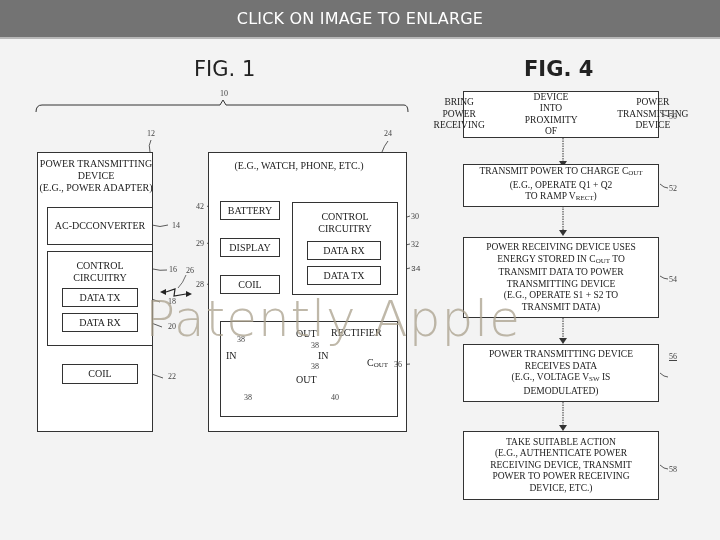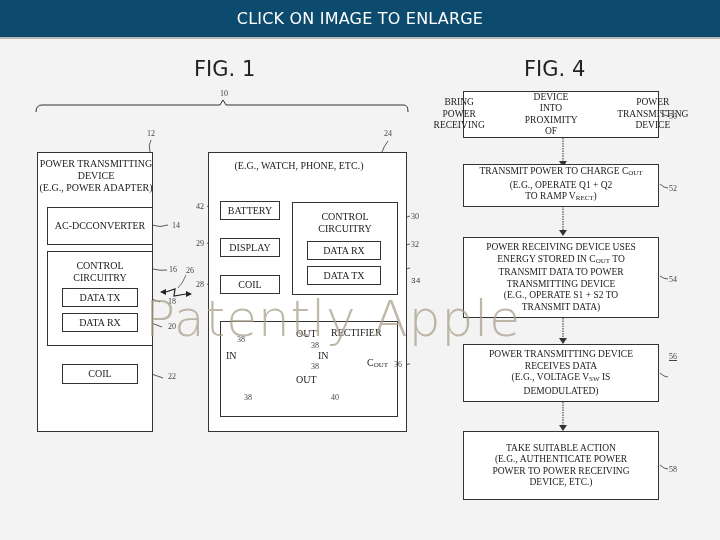--- a/index.html
+++ b/index.html
@@ -1,35 +1,35 @@
 <!DOCTYPE html>
 <html><head>
 <meta charset="utf-8">
 <style>
   html, body { margin:0; padding:0; }
   body { width:720px; height:540px; background:#f3f3f3; position:relative; overflow:hidden; font-family:"DejaVu Serif", serif; }
-  .topbar { position:absolute; left:0; top:0; width:720px; height:37px; background:#0c4a6e; border-bottom:2px solid #b8b8b8; color:#fff; font-family:"DejaVu Sans", sans-serif; font-size:16px; display:flex; align-items:center; justify-content:center; letter-spacing:0.2px; cursor:pointer; }
+  .topbar { position:absolute; left:0; top:0; width:720px; height:37px; background:#737373; border-bottom:2px solid #b8b8b8; color:#fff; font-family:"DejaVu Sans", sans-serif; font-size:16px; display:flex; align-items:center; justify-content:center; letter-spacing:0.2px; cursor:pointer; }
   .fig-title { position:absolute; font-family:"DejaVu Sans", sans-serif; font-size:21px; color:#222; font-weight:normal; }
   .box { position:absolute; border:1.5px solid #333; background:#fff; box-sizing:border-box; }
   .txt { position:absolute; font-family:"Liberation Serif", serif; font-size:10px; color:#222; text-align:center; line-height:12px; }
   .lbl { position:absolute; font-family:"Liberation Serif", serif; font-size:8px; color:#444; }
   .ctext { font-family:"Liberation Serif", serif; font-size:10px; color:#222; line-height:12px; text-align:center; display:flex; align-items:center; justify-content:center; height:100%; width:100%; box-sizing:border-box; padding:0 4px; }
   .flow { position:absolute; left:463px; width:196px; border:1.5px solid #333; background:#fff; box-sizing:border-box; }
   .flow .ctext { font-size:9.5px; line-height:11.5px; }
   sub { font-size:7px; vertical-align:-1px; }
   .watermark { position:absolute; left:145px; top:290px; font-family:"DejaVu Sans", sans-serif; font-size:50px; color:rgba(170,160,140,0.75); letter-spacing:1px; pointer-events:none; white-space:nowrap; font-weight:200; }
   svg { position:absolute; left:0; top:0; }
 </style>
 </head>
 <body>
 
 <div class="topbar">CLICK ON IMAGE TO ENLARGE</div>
 
 <div class="fig-title" style="left:194px; top:57px;">FIG. 1</div>
-<div class="fig-title" style="left:524px; top:57px;">FIG. 4</div>
+<div class="fig-title" style="left:524px; top:57px;font-weight:bold;">FIG. 4</div>
 
 <svg width="720" height="540">
 
   <path d="M36,112 Q36,105 42,105 L220,105 L223,100 L226,105 L404,105 Q408,105 408,112" fill="none" stroke="#333" stroke-width="1"></path>
 
   <path d="M150,152 Q148,145 151,140" fill="none" stroke="#333" stroke-width="0.8"></path>
 
   <path d="M382,152 Q384,146 388,141" fill="none" stroke="#333" stroke-width="0.8"></path>
 
   <path d="M152,225 Q160,228 168,225" fill="none" stroke="#333" stroke-width="0.8"></path>
@@ -165,21 +165,21 @@
   </div>
 </div>
 <div class="lbl" style="left:411px; top:212px;">30</div>
 <div class="box" style="left:307px; top:241px; width:74px; height:19px;">
   <div class="ctext">DATA RX</div>
 </div>
 <div class="lbl" style="left:411px; top:240px;">32</div>
 <div class="box" style="left:307px; top:266px; width:74px; height:19px;">
   <div class="ctext">DATA TX</div>
 </div>
-<div class="lbl" style="left:411px; top:276px;font-family:Liberation Mono, monospace;">34</div>
+<div class="lbl" style="left:411px; top:264px;font-family:Liberation Mono, monospace;">34</div>
 
 <div class="box" style="left:220px; top:321px; width:178px; height:96px; background:transparent;">
   <div class="txt" style="left:110px; top:5px;">RECTIFIER</div>
 </div>
 <div class="lbl" style="left:394px; top:360px;">36</div>
 <div class="txt" style="left:226px; top:350px;">IN</div>
 <div class="txt" style="left:318px; top:350px;">IN</div>
 <div class="txt" style="left:296px; top:328px;">OUT</div>
 <div class="txt" style="left:296px; top:374px;">OUT</div>
 <div class="lbl" style="left:237px; top:335px;">38</div>
@@ -226,19 +226,20 @@
     <div><span>(E.G., VOLTAGE V</span><sub>SW</sub><span> IS</span></div>
     <div>DEMODULATED)</div>
   </div>
 </div>
 <div class="lbl" style="left:669px; top:352px;text-decoration:underline;">56</div>
 
 <div class="flow" style="top:431px; height:69px;">
   <div class="ctext" style="flex-direction:column;">
     <div>TAKE SUITABLE ACTION</div>
     <div>(E.G., AUTHENTICATE POWER</div>
+    <div>RECEIVING DEVICE, TRANSMIT</div>
     <div>POWER TO POWER RECEIVING</div>
     <div>DEVICE, ETC.)</div>
   </div>
 </div>
 <div class="lbl" style="left:669px; top:465px;">58</div>
 
 <div class="watermark">Patently Apple</div>
 
 </body></html>

